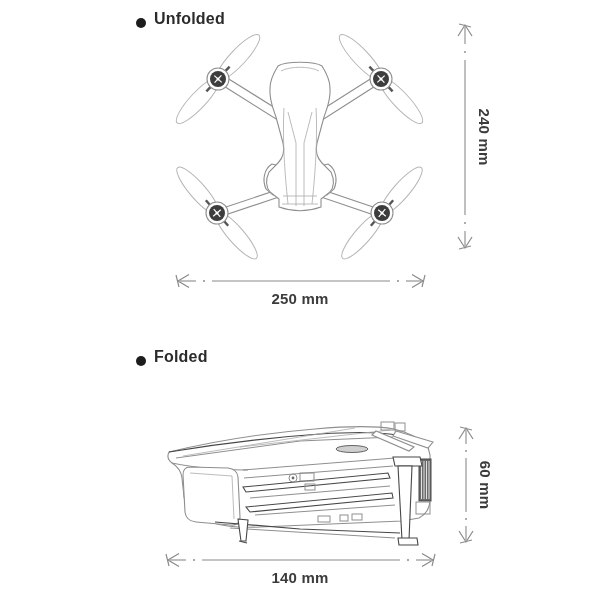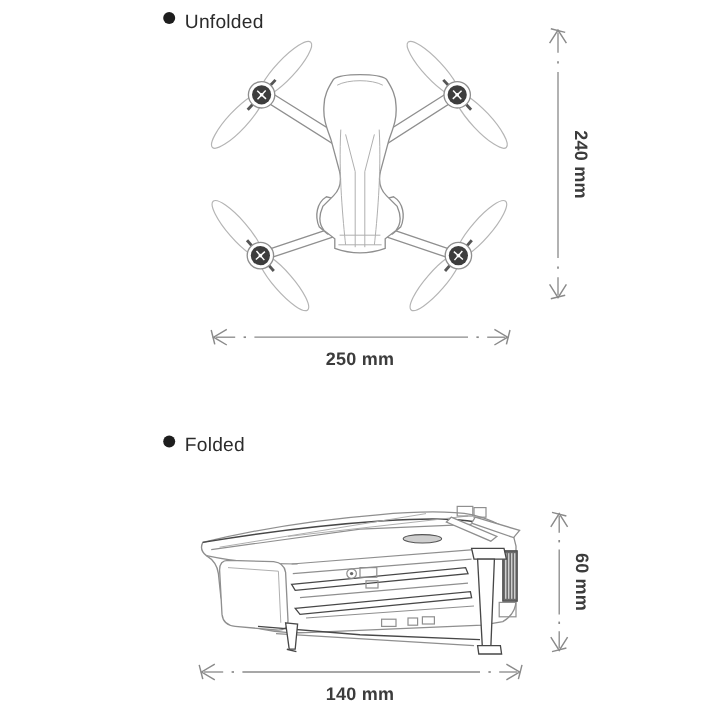--- a/index.html
+++ b/index.html
@@ -13,36 +13,36 @@
   }
   .canvas {
     position: relative;
     width: 600px;
     height: 600px;
     background: #ffffff;
   }
   .section-label {
     position: absolute;
     display: flex;
-    align-items: flex-start;
+    align-items: flex-end;
     gap: 8px;
     font-size: 16px;
-    font-weight: 400;
+    font-weight: 700;
     color: #2b2b2b;
     letter-spacing: 0.2px;
   }
   .section-label .dot {
     width: 10px;
     height: 10px;
     border-radius: 50%;
     background: #1d1d1d;
     flex: 0 0 auto;
   }
   #label-unfolded { left: 136px; top: 10px; }
-  #label-folded   { left: 136px; top: 363px; }
+  #label-folded   { left: 136px; top: 348px; }
   svg { position: absolute; left: 0; top: 0; }
   .dim-line   { stroke: #8a8a8a; stroke-width: 1.1; fill: none; }
   .dim-dot    { stroke: #8a8a8a; stroke-width: 1.4; fill: none; }
   .dim-arrow  { stroke: #8a8a8a; stroke-width: 1.2; fill: none; }
   .dim-text   {
     font-family: "Liberation Sans", sans-serif;
     font-size: 15px;
     font-weight: 600;
     fill: #3c3c3c;
     letter-spacing: 0.2px;

